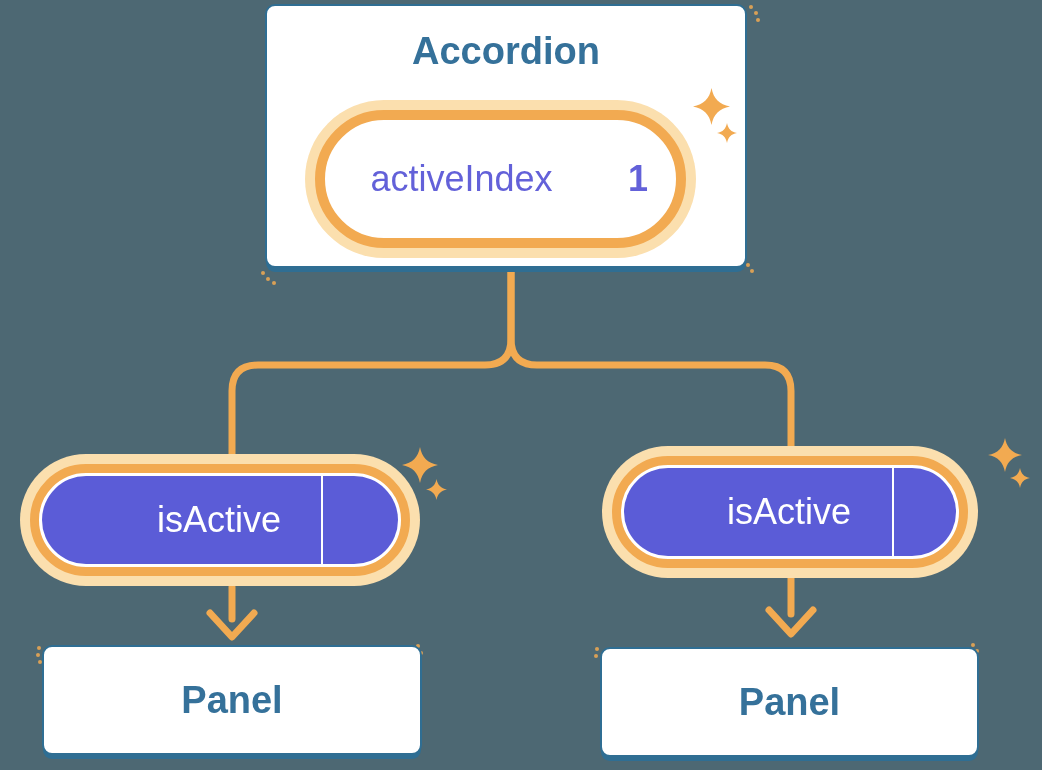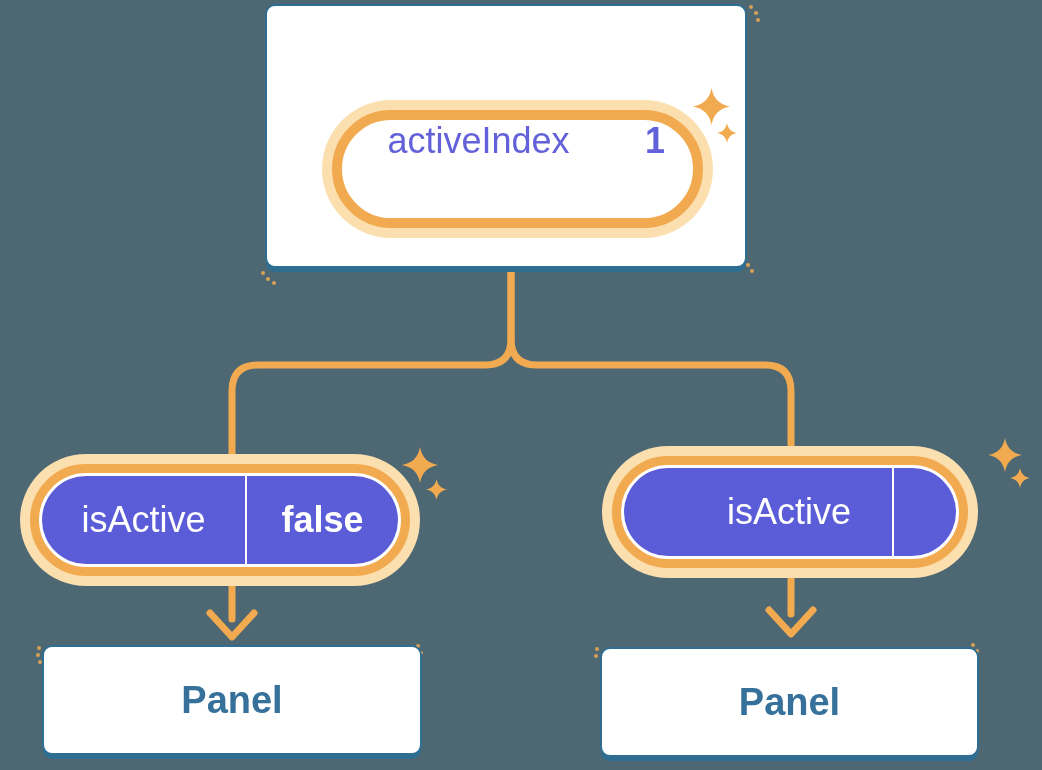--- a/index.html
+++ b/index.html
@@ -29,25 +29,25 @@
     box-shadow:0 5px 0 -1px var(--blue);
   }
   .accordion-card{ left:265px; top:4px; width:482px; height:264px; }
   .card-title{
     margin-top:24px; text-align:center;
     font-size:38px; font-weight:600; color:var(--text-blue);
   }
 
   
   .state-pill{
-    position:absolute; left:65px; top:104px; width:371px; height:118px;
+    position:absolute; left:48px; top:104px; width:371px; height:138px;
     background:var(--white);
     border:10px solid var(--orange); border-radius:999px;
     box-shadow:0 0 0 10px var(--orange-halo);
-    display:flex; align-items:flex-start;
+    display:flex; align-items:center;
   }
   .state-pill .pill-label{
     width:273px; display:flex; align-items:center; justify-content:center;
     font-size:36px; color:var(--purple-text);
   }
   .state-pill .pill-sep{ width:2px; background:var(--orange); }
   .state-pill .pill-value{
     flex:1; display:flex; align-items:center; justify-content:center;
     font-size:36px; font-weight:700; color:var(--purple-text);
   }
@@ -122,20 +122,21 @@
       <circle class="corner-dot" cx="418" cy="646" r="2"></circle>
       <circle class="corner-dot" cx="421" cy="653" r="2"></circle>
       <circle class="corner-dot" cx="597" cy="649" r="2"></circle>
       <circle class="corner-dot" cx="596" cy="656" r="2"></circle>
       <circle class="corner-dot" cx="973" cy="645" r="2"></circle>
       <circle class="corner-dot" cx="977" cy="651" r="2"></circle>
     </g>
   </svg>
 
   <div class="card accordion-card">
+    <div class="card-title">Accordion</div>
     <div class="state-pill">
       <span class="pill-label">activeIndex</span>
       <span class="pill-sep"></span>
       <span class="pill-value">1</span>
     </div>
   </div>
 
   <svg class="sparkle sp-top-big" viewBox="0 0 100 100">
     <path d="M50 0C55.5 29 71 44.5 100 50C71 55.5 55.5 71 50 100C44.5 71 29 55.5 0 50C29 44.5 44.5 29 50 0Z"></path>
     </svg>
@@ -152,21 +153,20 @@
     <path d="M50 0C55.5 29 71 44.5 100 50C71 55.5 55.5 71 50 100C44.5 71 29 55.5 0 50C29 44.5 44.5 29 50 0Z"></path>
     </svg>
   <svg class="sparkle sp-right-sm" viewBox="0 0 100 100">
     <path d="M50 0C55.5 29 71 44.5 100 50C71 55.5 55.5 71 50 100C44.5 71 29 55.5 0 50C29 44.5 44.5 29 50 0Z"></path>
     </svg>
 
   <div class="prop-pill pill-left">
     <div class="pill-inner">
       <span class="pill-label">isActive</span>
       <span class="pill-sep"></span>
-      <span class="pill-value">false</span>
     </div>
   </div>
 
   <div class="prop-pill pill-right">
     <div class="pill-inner">
       <span class="pill-label">isActive</span>
       <span class="pill-sep"></span>
     </div>
   </div>
 

